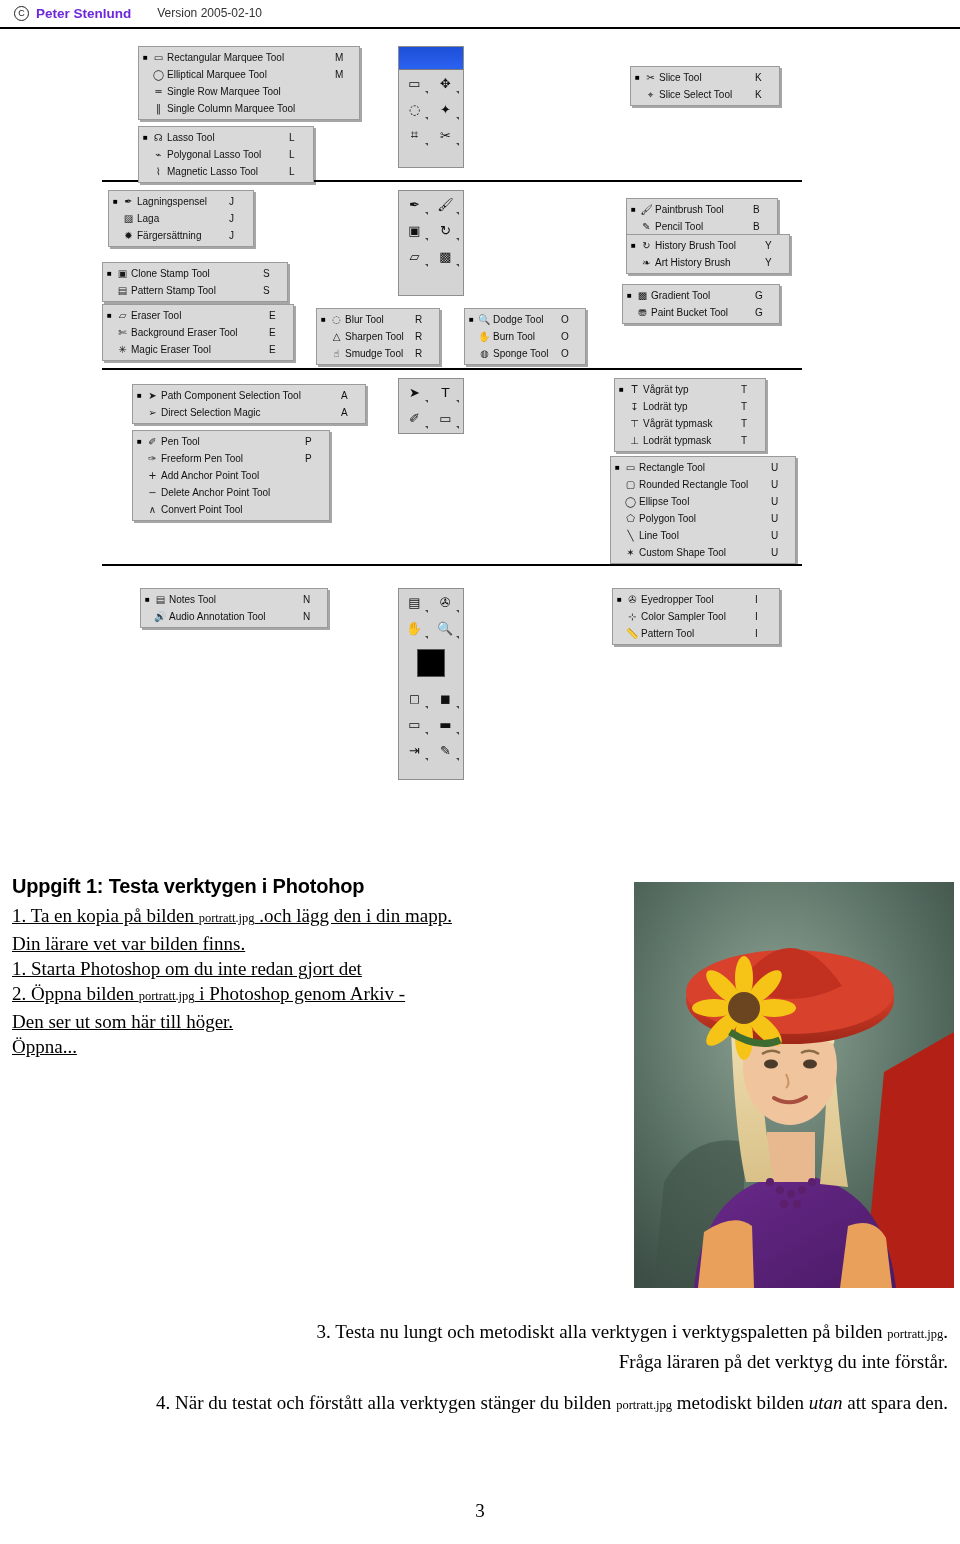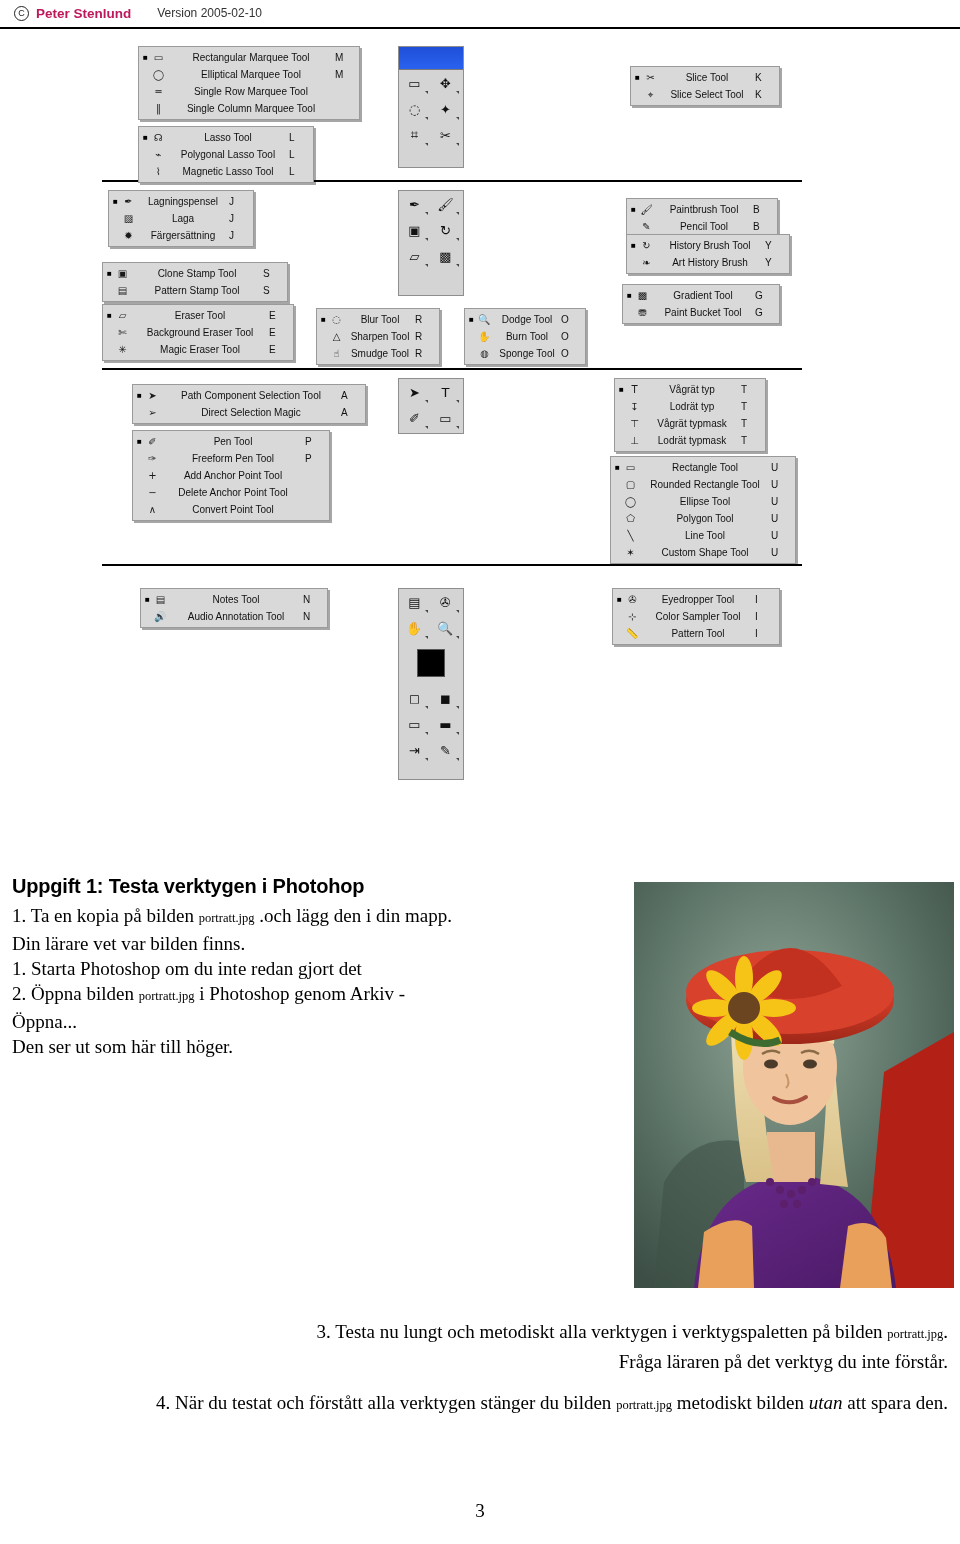--- a/index.html
+++ b/index.html
@@ -35,21 +35,21 @@
     font-size: 9px;
     line-height: 13px;
     text-align: center;
     margin-right: 7px;
     color: #222;
   }
   .hdr-author {
     font-family: "Liberation Sans", sans-serif;
     font-size: 13.5px;
     font-weight: bold;
-    color: #be185d;
+    color: #6d28d9;
     margin-right: 26px;
   }
   .hdr-version {
     font-family: "Liberation Sans", sans-serif;
     font-size: 12px;
     color: #333;
   }
   .hdr-rule {
     position: absolute;
     top: 27px; left: 0;
@@ -101,21 +101,20 @@
     width: 17px;
     text-align: center;
     font-family: "DejaVu Sans", sans-serif;
     font-size: 10px;
     color: #1a1a1a;
   }
   .panel .lbl {
     flex: 1;
     white-space: nowrap;
     overflow: hidden;
-    text-align: center;
   }
   .panel .key {
     width: 24px;
     text-align: left;
     font-family: "Liberation Sans", sans-serif;
     font-size: 10px;
   }
 
   
   .toolstrip {
@@ -163,20 +162,21 @@
     font-size: 20px;
     font-weight: bold;
     margin: 0 0 5px 0;
     letter-spacing: -0.2px;
   }
   .tline {
     font-family: "Liberation Serif", serif;
     font-size: 19px;
     line-height: 25px;
     white-space: nowrap;
+    text-decoration: underline;
   }
   .small {
     font-size: 12.5px;
   }
   .photo {
     position: absolute;
     left: 634px;
     top: 882px;
     width: 320px;
     height: 406px;
@@ -639,24 +639,24 @@
   <div class="tline">
     <span>Din lärare vet var bilden finns.</span>
   </div>
   <div class="tline">
     <span>1. Starta Photoshop om du inte redan gjort det</span>
   </div>
   <div class="tline">
     <span>2. Öppna bilden </span><span class="small">portratt.jpg</span><span> i Photoshop genom Arkiv -</span>
   </div>
   <div class="tline">
+    <span>Den ser ut som här till höger.</span>
+  </div>
+  <div class="tline">
     <span>Öppna...</span>
-  </div>
-  <div class="tline">
-    <span>Den ser ut som här till höger.</span>
   </div>
 </div>
 
 <div class="photo">
   <svg width="320" height="406" viewBox="0 0 320 406">
     <defs>
       <radialGradient id="bg" cx="45%" cy="35%" r="75%">
         <stop offset="0%" stop-color="#8fa596"></stop>
         <stop offset="55%" stop-color="#5d7468"></stop>
         <stop offset="100%" stop-color="#3c4e45"></stop>

